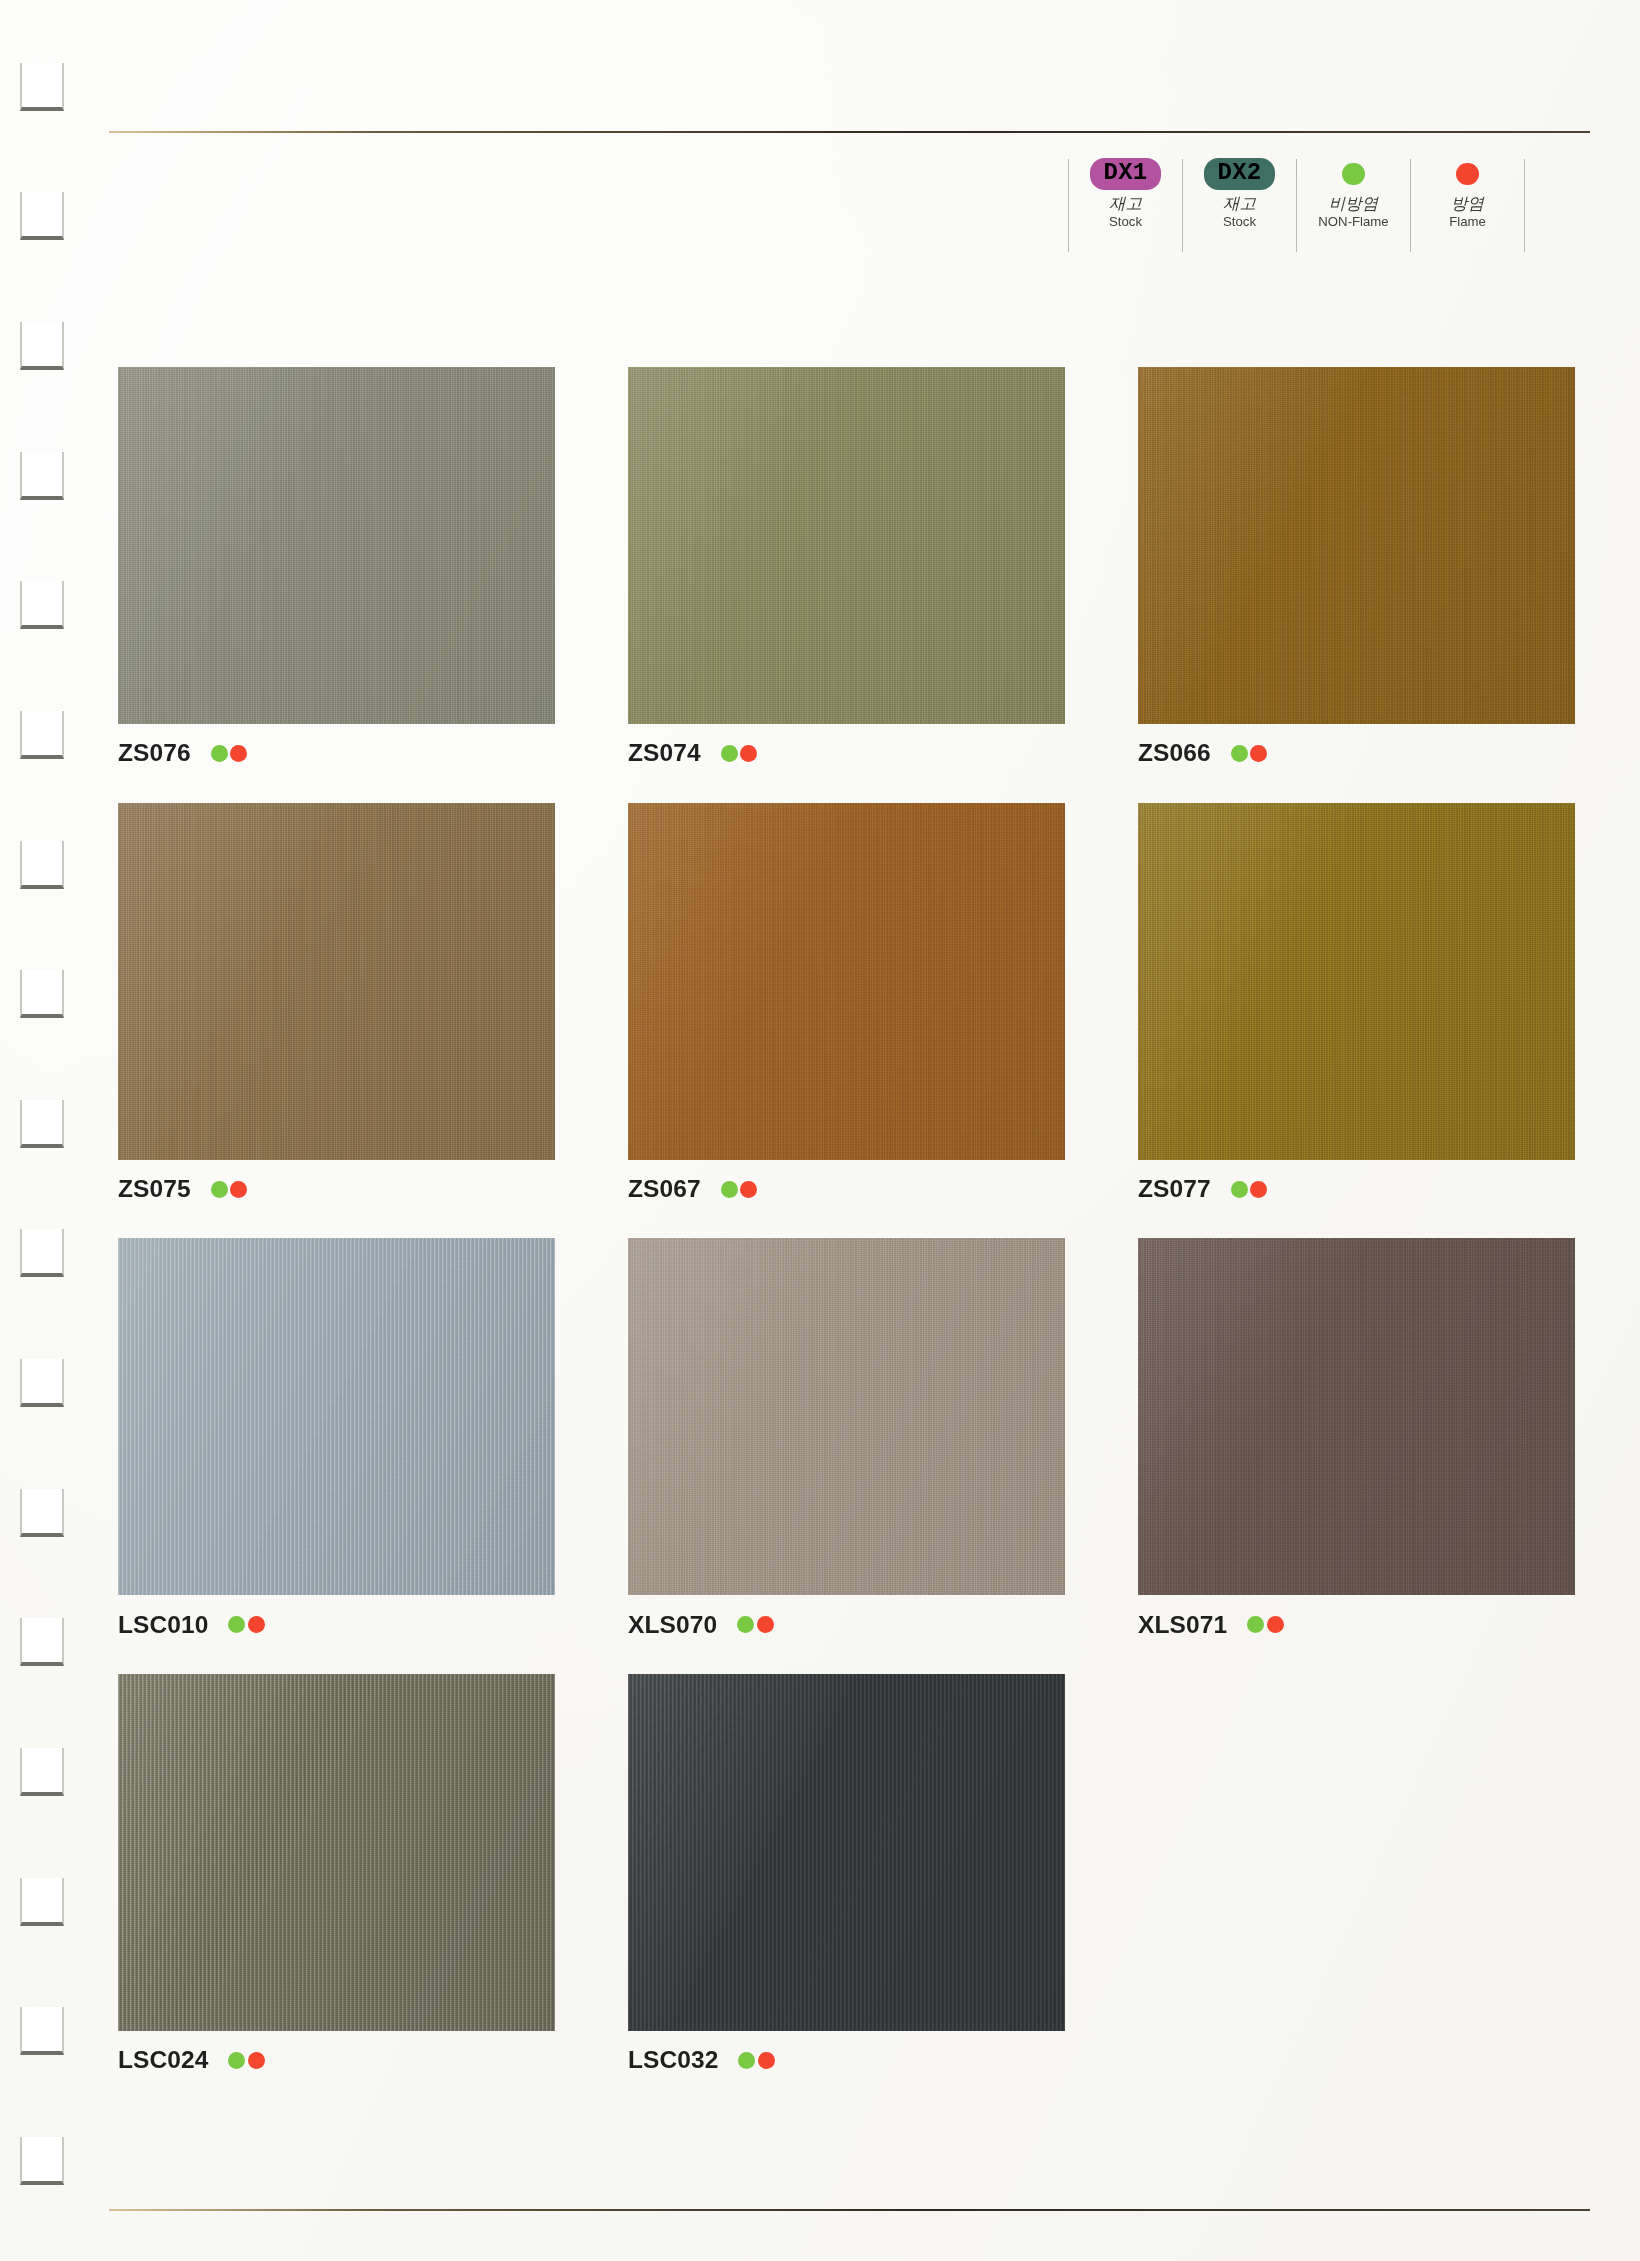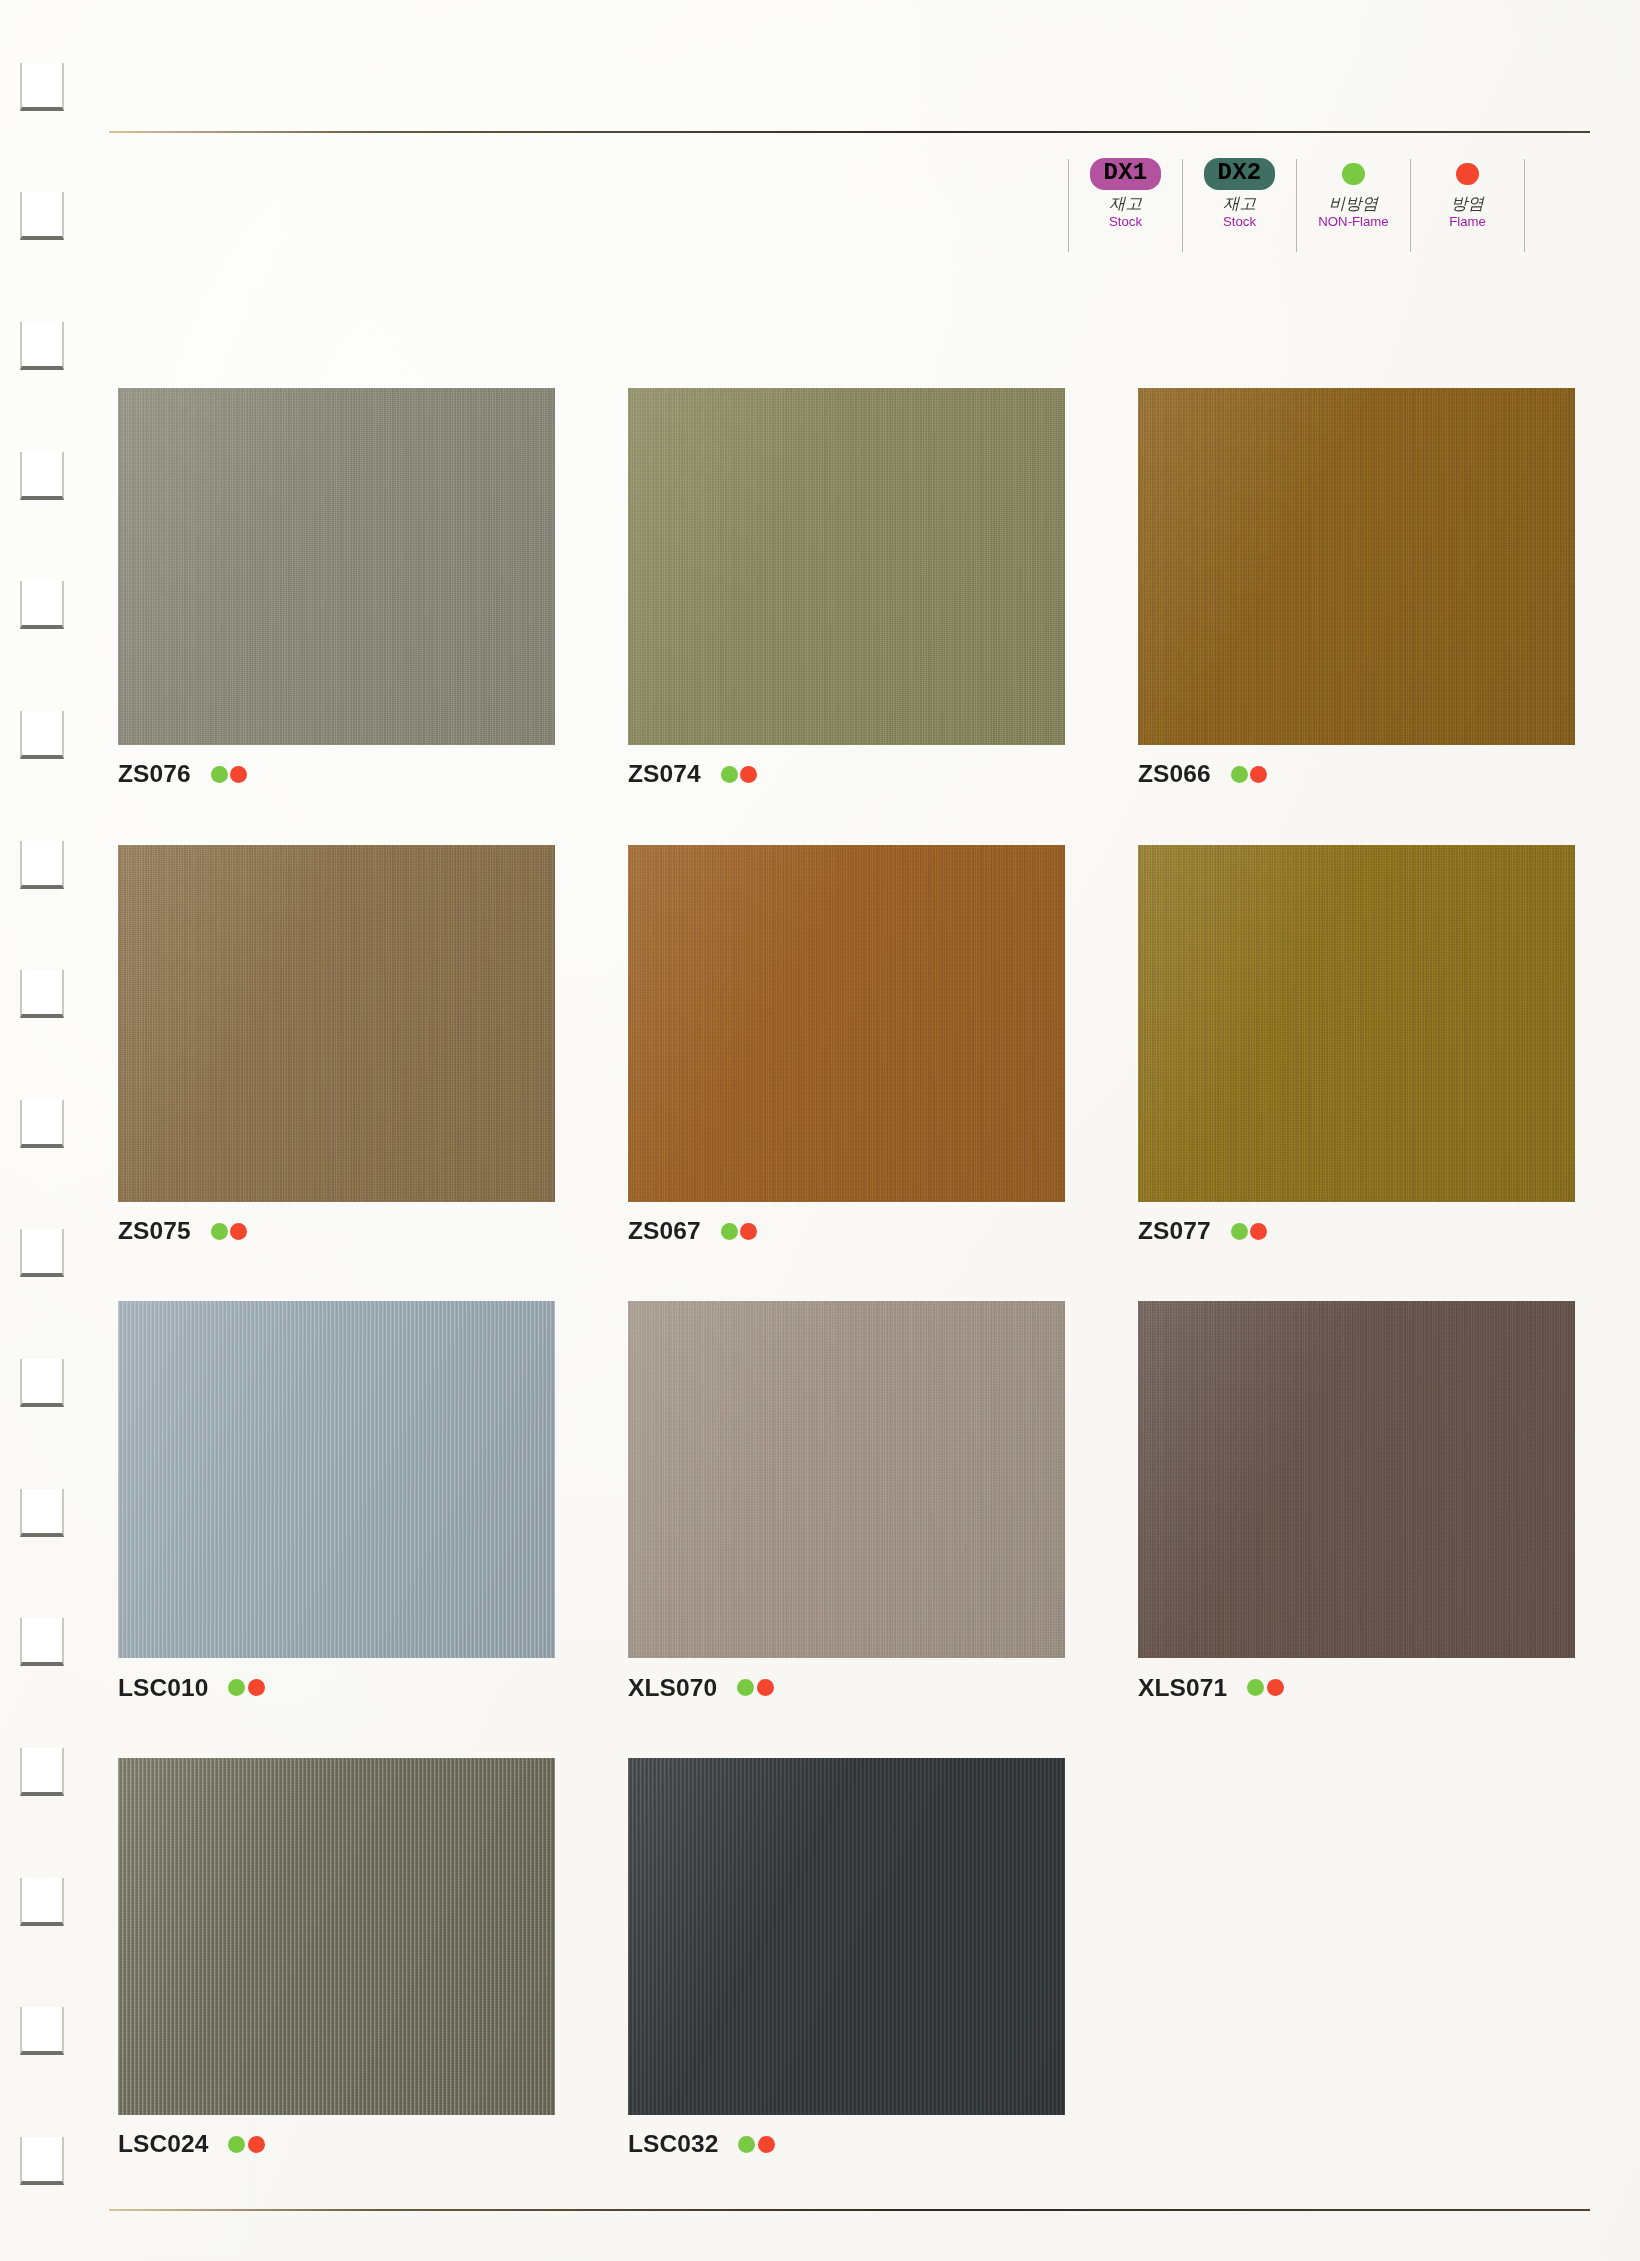--- a/index.html
+++ b/index.html
@@ -107,39 +107,38 @@
   .legend-kr {
     font-size: 16.5px;
     color: #3a3a3a;
     line-height: 1.15;
     margin-bottom: 1.3px;
     white-space: nowrap;
     font-style: italic;
   }
   .legend-en {
     font-size: 13.2px;
-    color: #a21caf;
+    color: #404040;
     line-height: 1.1;
     white-space: nowrap;
   }
 
   
   #grid {
     position: absolute;
     left: 118px;
     top: 367px;
     width: 1455px;
     display: grid;
     grid-template-columns: repeat(3, 437px);
     column-gap: 73px;
     row-gap: 34px;
   }
   .swatch-cell {
     width: 437px;
-    margin-top: 21px;
   }
   .swatch-chip {
     width: 437px;
     height: 357px;
     position: relative;
     overflow: hidden;
   }
   .swatch-chip::after {
     
     content: "";

